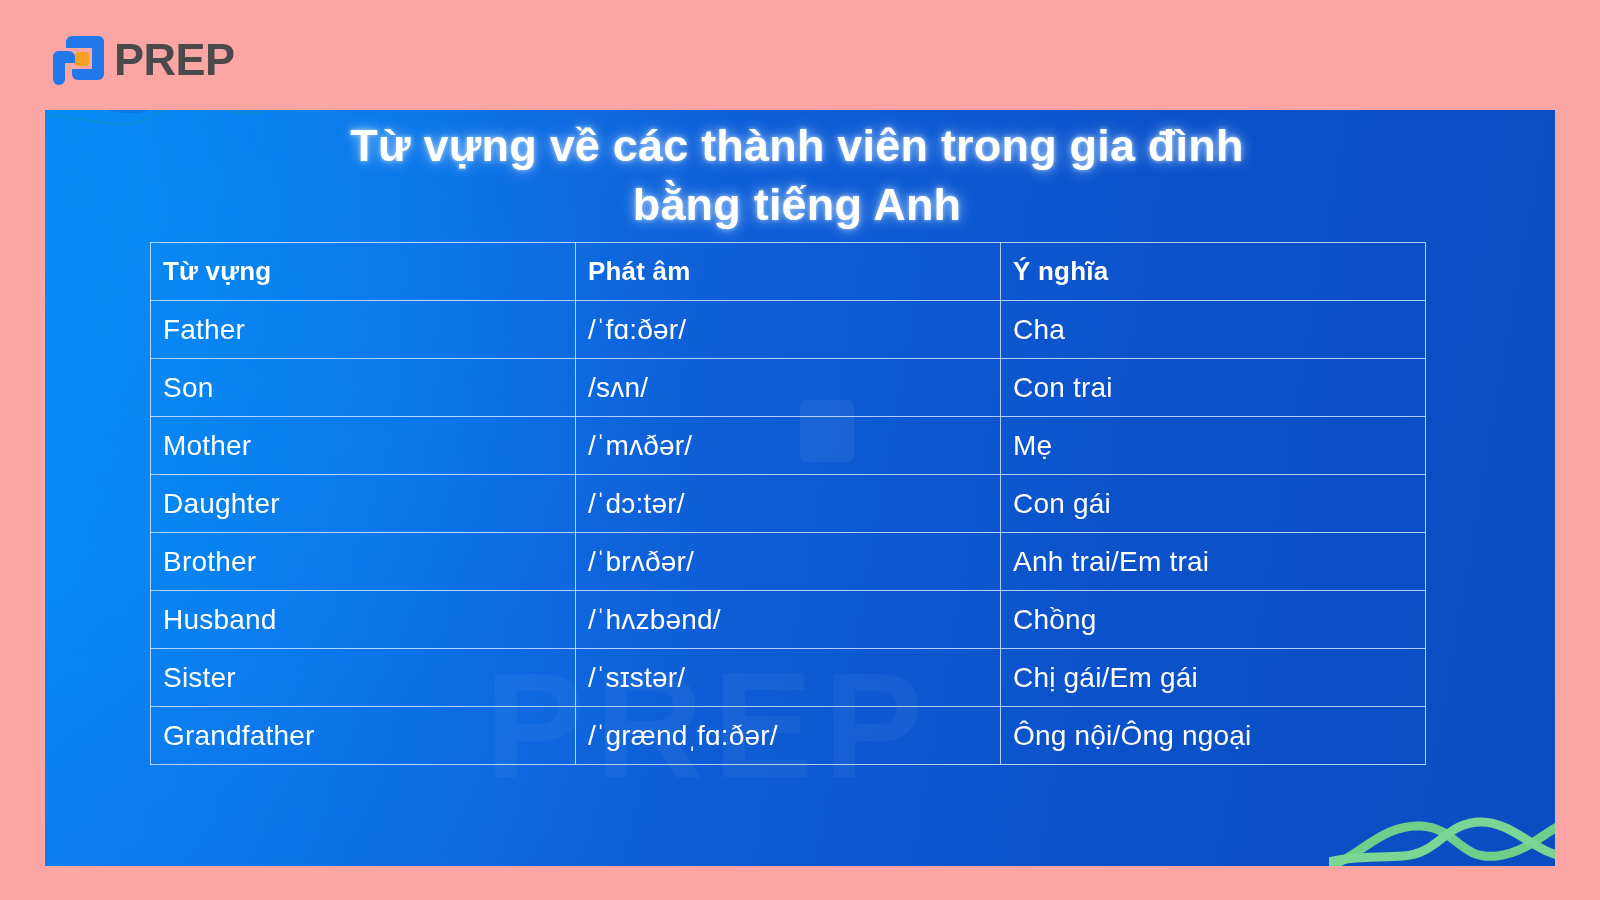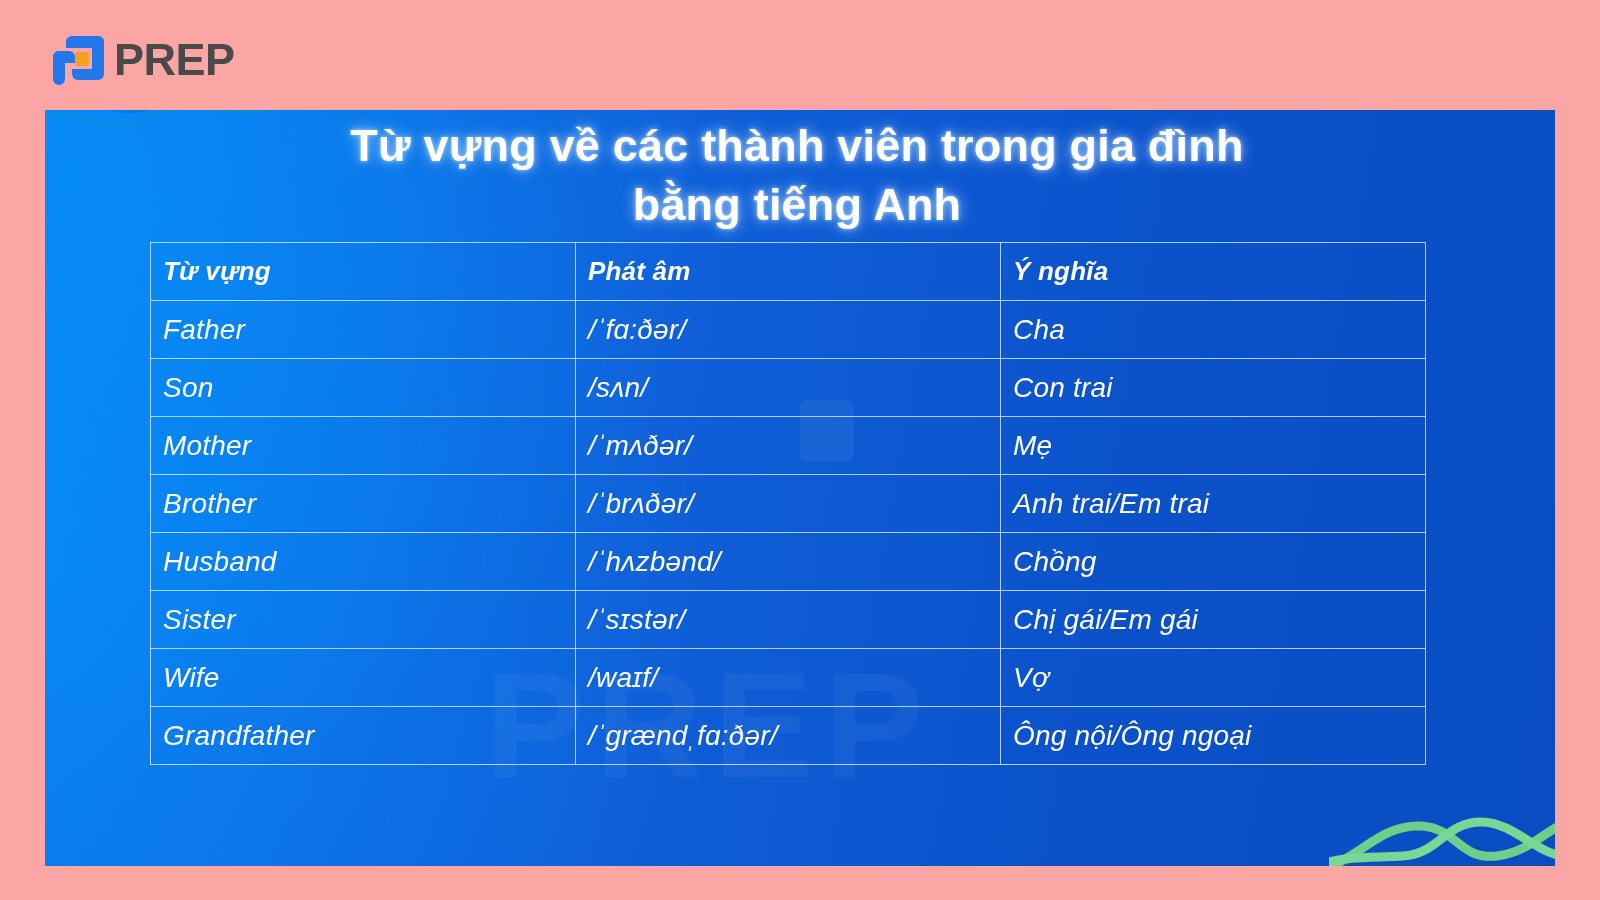--- a/index.html
+++ b/index.html
@@ -81,21 +81,20 @@
     font-size:45px; font-weight:bold; line-height:1.32;
     letter-spacing:.2px;
     text-shadow:0 0 14px rgba(160,205,255,.95), 0 0 4px rgba(255,255,255,.6);
   }
 
   
   .tbl-wrap{ position:absolute; left:105px; top:132px; width:1275px; }
   table{
     width:1275px; border-collapse:collapse;
     table-layout:fixed;
-    font-style:italic;
   }
   col.c1{ width:425px; }
   col.c2{ width:425px; }
   col.c3{ width:425px; }
   th, td{
     border:1.5px solid rgba(205,228,255,.85);
     color:#ffffff;
     text-align:left;
     padding:0 0 0 12px;
     height:58px;
@@ -166,38 +165,38 @@
             <td>Son</td>
             <td>/sʌn/</td>
             <td>Con trai</td>
           </tr>
           <tr>
             <td>Mother</td>
             <td>/ˈmʌðər/</td>
             <td>Mẹ</td>
           </tr>
           <tr>
+            <td>Daughter</td>
+            <td>/ˈdɔ:tər/</td>
+            <td>Con gái</td>
+          </tr>
+          <tr>
             <td>Brother</td>
             <td>/ˈbrʌðər/</td>
             <td>Anh trai/Em trai</td>
           </tr>
           <tr>
             <td>Husband</td>
             <td>/ˈhʌzbənd/</td>
             <td>Chồng</td>
           </tr>
           <tr>
             <td>Sister</td>
             <td>/ˈsɪstər/</td>
             <td>Chị gái/Em gái</td>
-          </tr>
-          <tr>
-            <td>Wife</td>
-            <td>/waɪf/</td>
-            <td>Vợ</td>
           </tr>
           <tr>
             <td>Grandfather</td>
             <td>/ˈgrændˌfɑ:ðər/</td>
             <td>Ông nội/Ông ngoại</td>
           </tr>
         </tbody>
       </table>
     </div>
 

